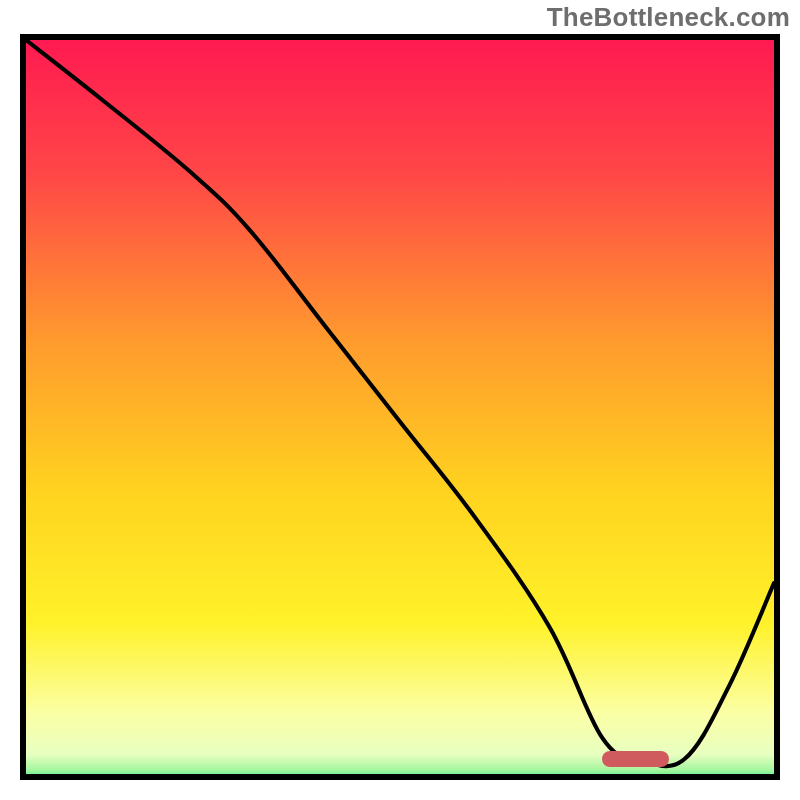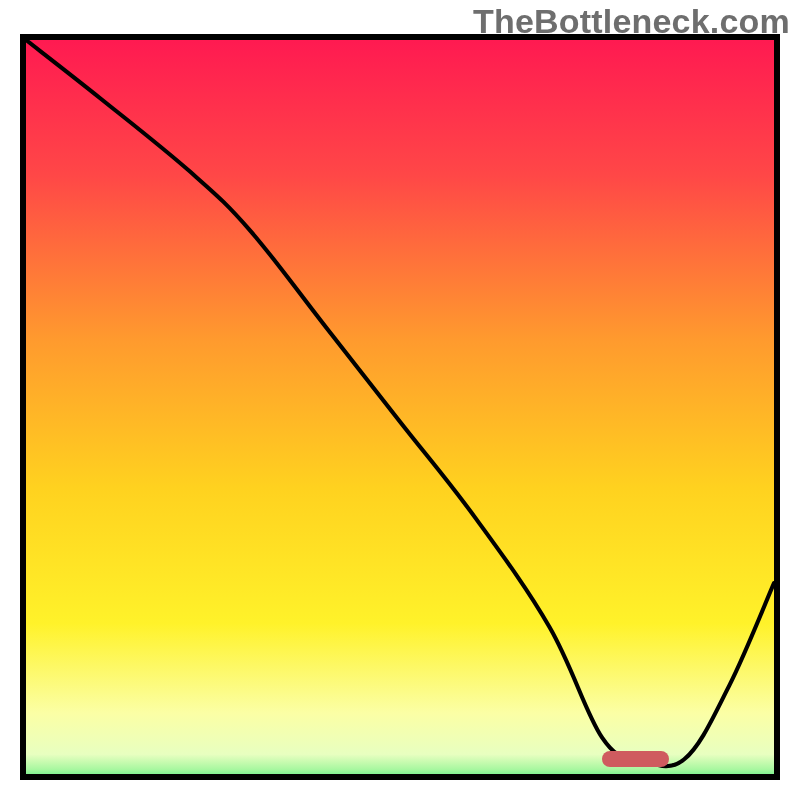--- a/index.html
+++ b/index.html
@@ -13,21 +13,21 @@
   .chart-root {
     position: relative;
     width: 800px;
     height: 800px;
   }
   .watermark {
     position: absolute;
     top: 2px;
     right: 10px;
     font-family: Arial, Helvetica, sans-serif;
-    font-size: 34px;
+    font-size: 26px;
     font-weight: 600;
     color: #6e6e6e;
     letter-spacing: 0.2px;
     user-select: none;
   }
   .plot-frame {
     position: absolute;
     left: 20px;
     top: 34px;
     width: 760px;

